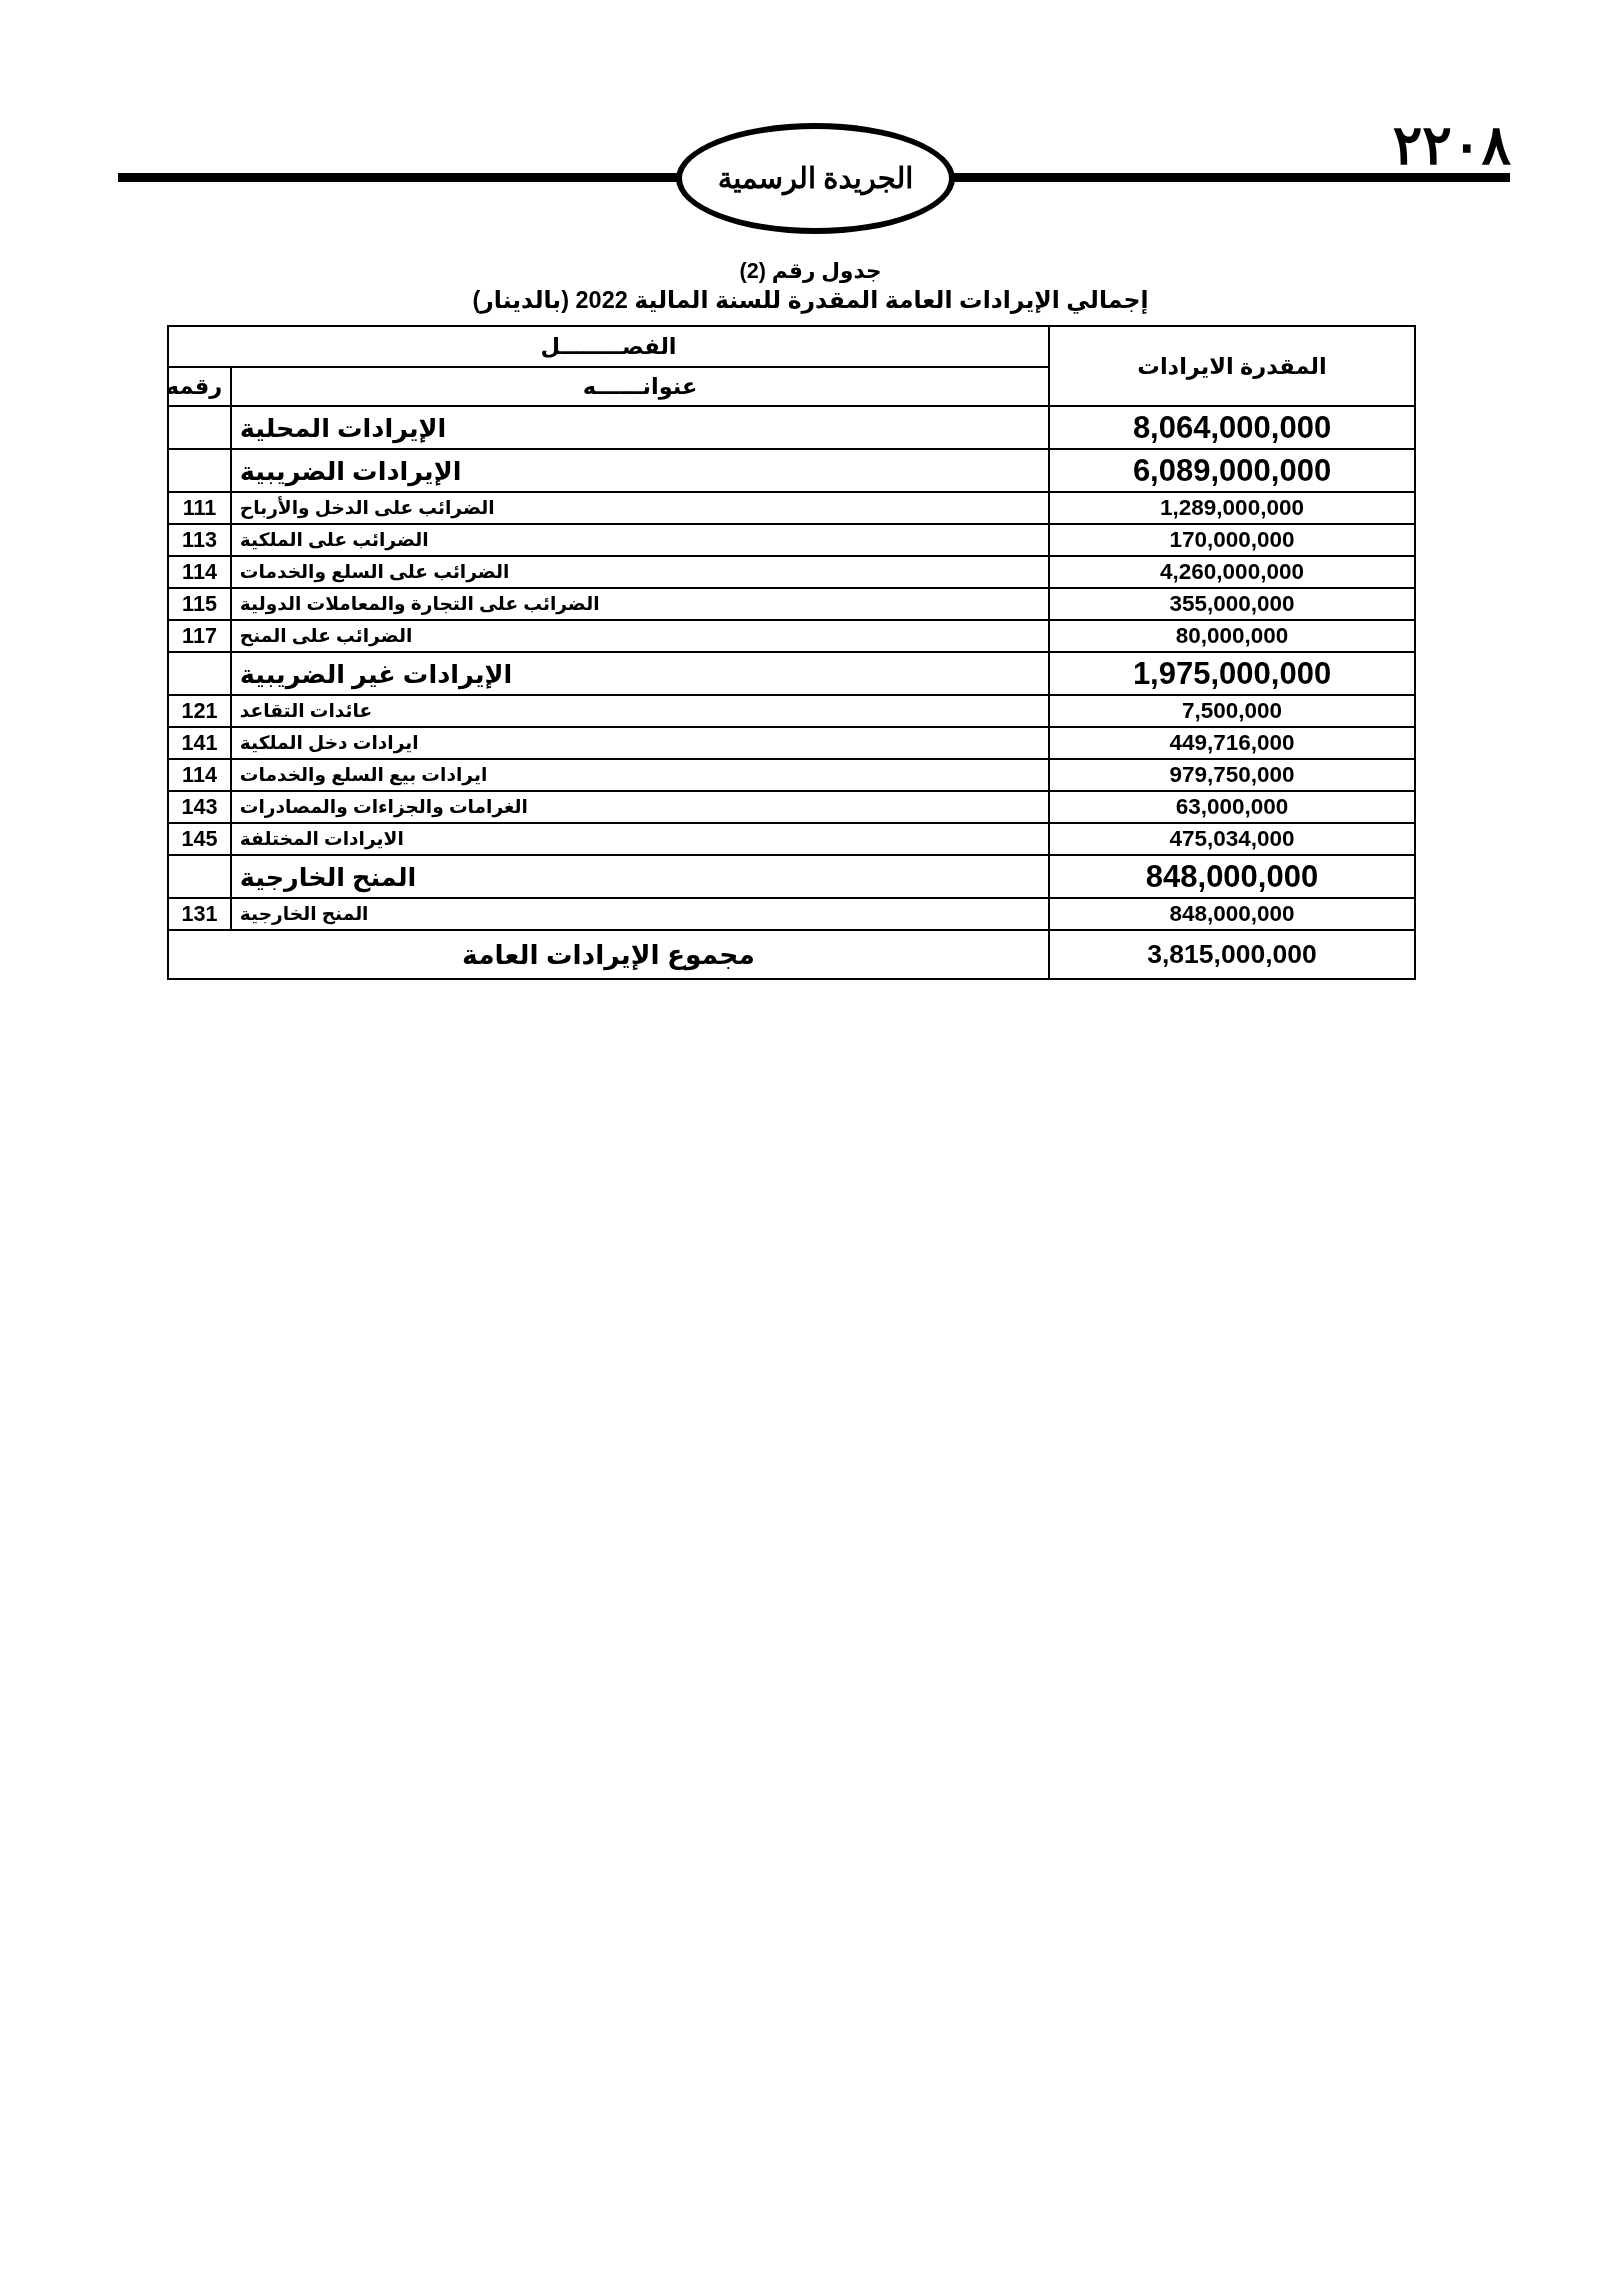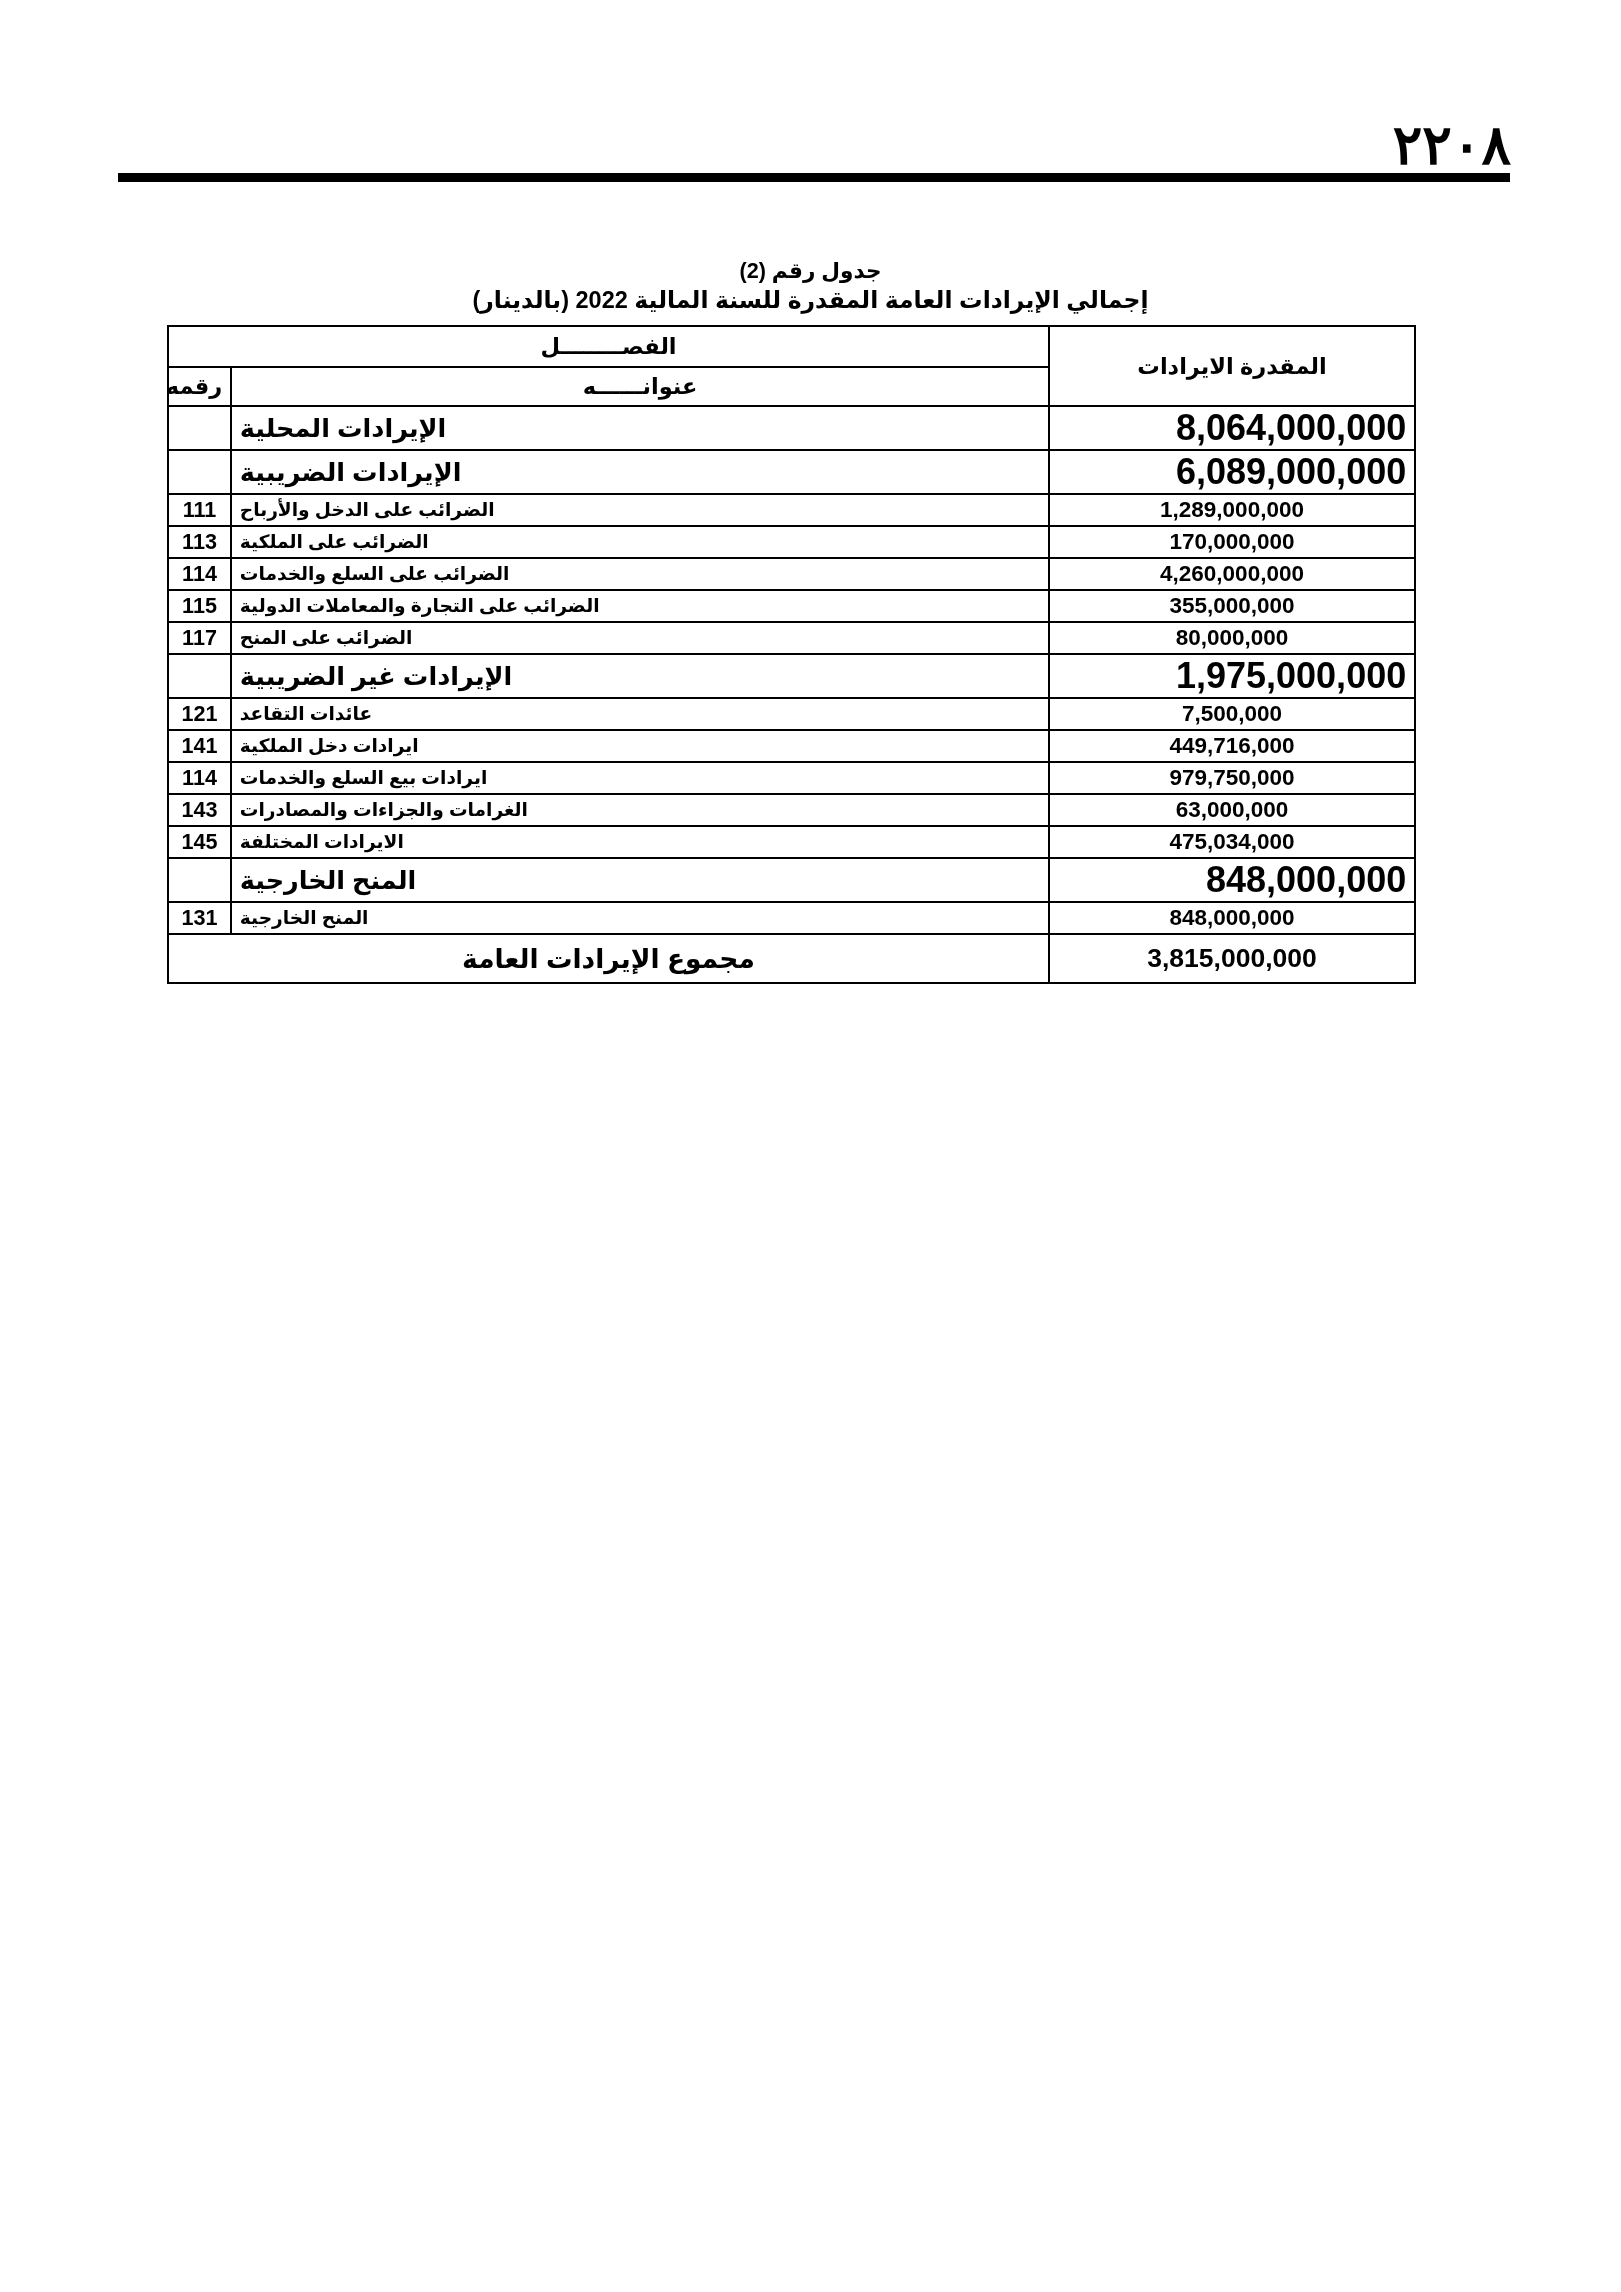--- a/index.html
+++ b/index.html
@@ -151,21 +151,21 @@
     padding-right: 9.8px;
   }
   td.code {
     text-align: center;
     font-weight: 700;
     font-size: 21.6px;
     direction: ltr;
   }
 
   tr.row-group td { height: 41px; }
-  tr.row-group td.amount { font-size: 36px; text-align: right; }
+  tr.row-group td.amount { font-size: 31px; }
   tr.row-group td.title {
     font-size: 25.5px;
     font-weight: 700;
     text-align: left;
   }
 
   tr.row-item td { height: 30px; }
   tr.row-item td.amount { font-size: 22.5px; }
   tr.row-item td.title {
     font-size: 18.6px;
@@ -181,20 +181,23 @@
     text-align: center;
   }
 
   .rtl-text { direction: rtl; unicode-bidi: isolate; }
 </style>
 </head>
 <body>
 
 <div class="page-header">
   <div class="header-rule"></div>
+  <div class="header-badge">
+    <span class="header-badge-label rtl-text">الجريدة الرسمية</span>
+  </div>
   <div class="folio rtl-text">٢٢٠٨</div>
 </div>
 
 <div class="caption-block">
   <div class="caption-line caption-line-1 rtl-text">جدول رقم (2)</div>
   <div class="caption-line caption-line-2 rtl-text">إجمالي الإيرادات العامة المقدرة للسنة المالية 2022 (بالدينار)</div>
 </div>
 
 <div class="table-wrap">
   <table class="revenue-table">

